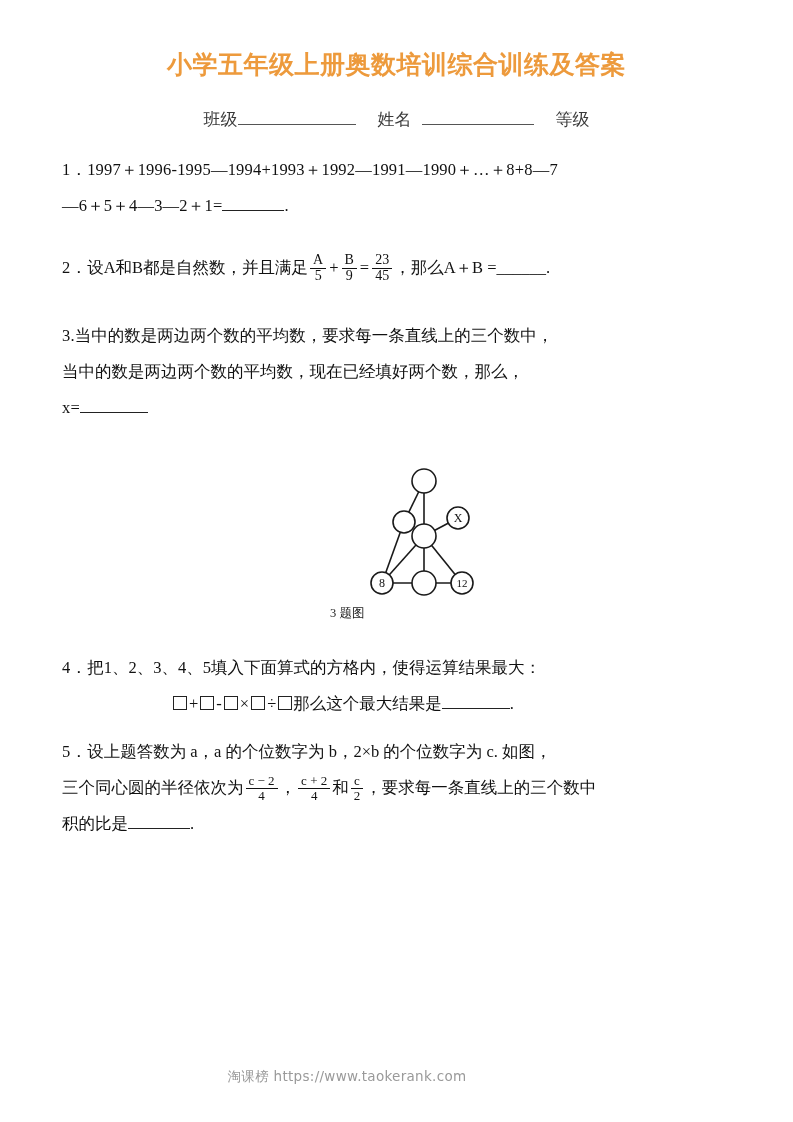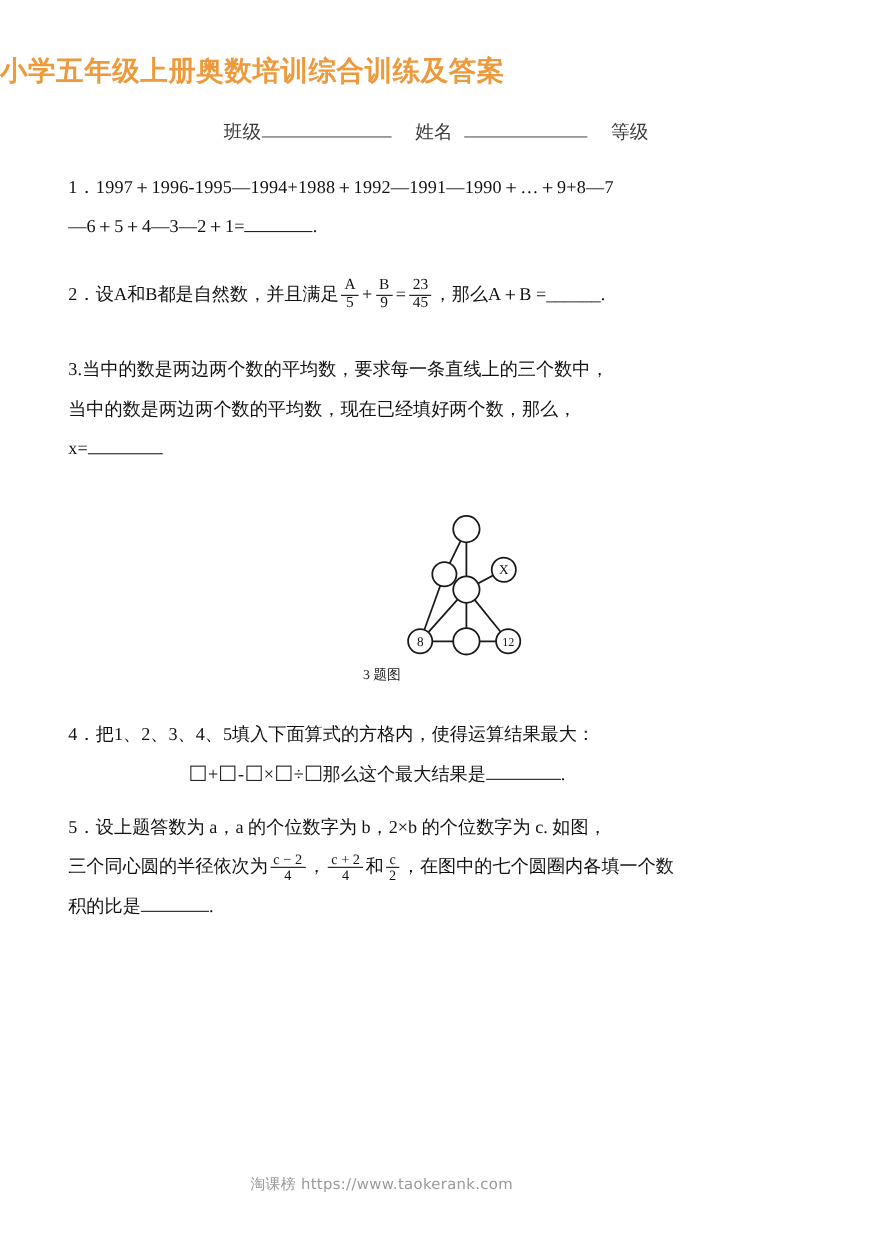--- a/index.html
+++ b/index.html
@@ -22,21 +22,21 @@
     width: 793px;
     height: 1122px;
   }
 
   
   .doc-title {
     position: absolute;
     left: 0;
     top: 48px;
     width: 793px;
-    text-align: left;
+    text-align: center;
     font-family: "DejaVu Sans", "Liberation Sans", sans-serif;
     font-weight: bold;
     font-size: 25px;
     letter-spacing: 0.5px;
     color: #ED9A3C;
     white-space: nowrap;
   }
 
   
   .info-line {
@@ -156,21 +156,21 @@
 <div class="page">
 
   <div class="doc-title">小学五年级上册奥数培训综合训练及答案</div>
 
   <div class="info-line">
     <span class="seg">班级</span><span class="blank-ul blank-w1"></span><span class="gap-md"></span><span class="seg">姓名</span><span class="gap-sm"></span><span class="blank-ul blank-w2"></span><span class="gap-md"></span><span class="seg">等级</span>
   </div>
 
   <div class="q" style="top: 152px;">
     <div class="q-line">
-      <span class="num-run">1．</span><span class="num-run">1997＋1996-1995—1994+1988＋1992—1991—1990＋…＋9+8—7</span>
+      <span class="num-run">1．</span><span class="num-run">1997＋1996-1995—1994+1993＋1992—1991—1990＋…＋8+8—7</span>
     </div>
     <div class="q-line">
       <span class="num-run">—6＋5＋4—3—2＋1=</span><span class="fill fill-62"></span><span>.</span>
     </div>
   </div>
 
   <div class="q" style="top: 250px;">
     <div class="q-line">
       <span class="num-run">2．</span><span>设A和B都是自然数，并且满足</span><span class="frac"><span class="nume">A</span><span class="deno">5</span></span><span class="op">+</span><span class="frac"><span class="nume">B</span><span class="deno">9</span></span><span class="op">=</span><span class="frac"><span class="nume">23</span><span class="deno">45</span></span><span>，那么A＋B =</span><span class="dash-fill">______</span><span>.</span>
     </div>
@@ -224,21 +224,21 @@
     <div class="q-line" style="padding-left: 110px;">
       <span class="sqbox"></span><span class="op">+</span><span class="sqbox"></span><span class="op">-</span><span class="sqbox"></span><span class="op">×</span><span class="sqbox"></span><span class="op">÷</span><span class="sqbox"></span><span>那么这个最大结果是</span><span class="fill fill-68"></span><span>.</span>
     </div>
   </div>
 
   <div class="q" style="top: 734px;">
     <div class="q-line">
       <span class="num-run">5．</span><span>设上题答数为 a，a 的个位数字为 b，2×b 的个位数字为 c. 如图，</span>
     </div>
     <div class="q-line">
-      <span>三个同心圆的半径依次为</span><span class="frac small"><span class="nume">c − 2</span><span class="deno">4</span></span><span>，</span><span class="frac small"><span class="nume">c + 2</span><span class="deno">4</span></span><span>和</span><span class="frac small"><span class="nume">c</span><span class="deno">2</span></span><span>，在图中的七个圆圈内各填一个数</span>
+      <span>三个同心圆的半径依次为</span><span class="frac small"><span class="nume">c − 2</span><span class="deno">4</span></span><span>，</span><span class="frac small"><span class="nume">c + 2</span><span class="deno">4</span></span><span>和</span><span class="frac small"><span class="nume">c</span><span class="deno">2</span></span><span>，要求每一条直线上的三个数中</span>
     </div>
     <div class="q-line">
       <span>积的比是</span><span class="fill fill-62"></span><span>.</span>
     </div>
   </div>
 
   <div class="watermark">淘课榜 https://www.taokerank.com</div>
 
 </div>
 

